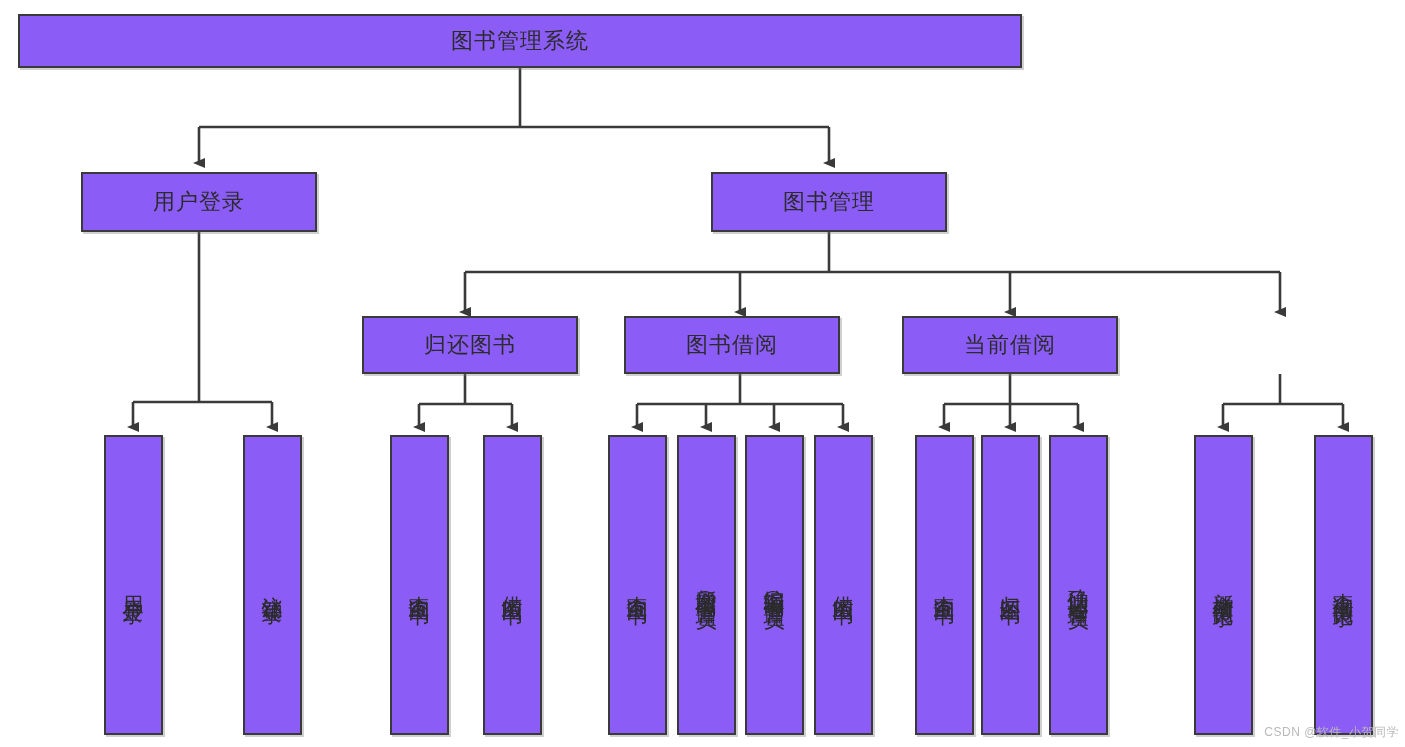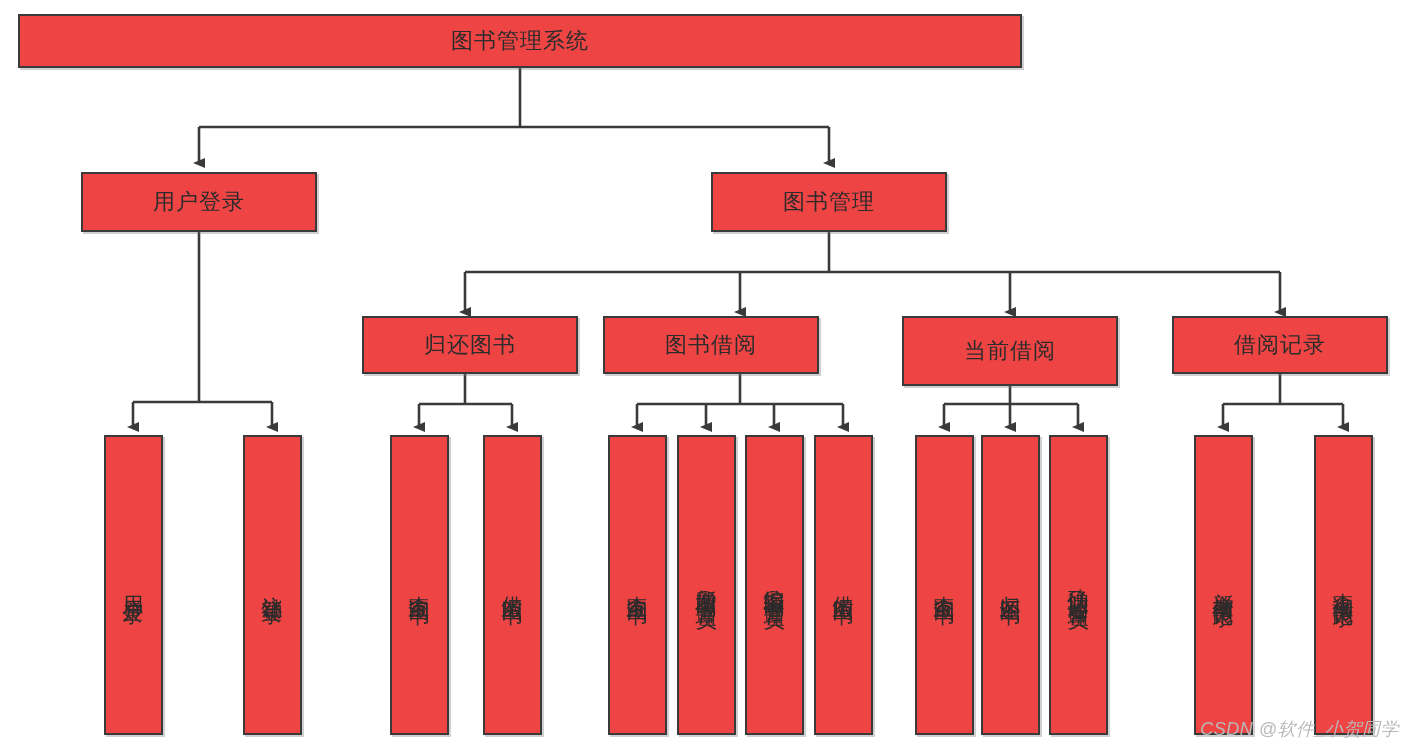--- a/index.html
+++ b/index.html
@@ -21,21 +21,21 @@
     position: absolute;
     top: 0;
     left: 0;
     width: 1405px;
     height: 747px;
   }
   .node-box {
     position: absolute;
     box-sizing: border-box;
     border: 2.5px solid #3a3a3a;
-    background: #ef4444;
+    background: #8b5cf6;
     display: flex;
     align-items: center;
     justify-content: center;
     box-shadow: 2px 2px 0 rgba(120,120,120,0.35);
   }
   .node-label {
     color: #2b2b2b;
     font-size: 21px;
     letter-spacing: 1px;
     white-space: nowrap;
@@ -53,25 +53,24 @@
   .node-box.root .node-label,
   .node-box.level2 .node-label,
   .node-box.level3 .node-label {
     font-size: 22px;
   }
   .watermark {
     position: absolute;
     right: 6px;
     bottom: 6px;
     color: #b9b9b9;
-    font-size: 18px;
+    font-size: 12px;
     letter-spacing: 0.5px;
     white-space: nowrap;
     pointer-events: none;
-    font-style: italic;
   }
 </style>
 </head>
 <body>
 
 <div id="diagram-root">
 
   <svg id="flow-svg" viewBox="0 0 1405 747">
     <defs>
       <marker id="arrow" markerWidth="12" markerHeight="12" refX="5" refY="6" orient="auto" markerUnits="userSpaceOnUse">
@@ -129,28 +128,25 @@
   <div class="node-box level2" style="left:81px; top:172px; width:236px; height:60px;">
     <span class="node-label">用户登录</span>
   </div>
   <div class="node-box level2" style="left:711px; top:172px; width:236px; height:60px;justify-content:center;">
     <span class="node-label">图书管理</span>
   </div>
 
   <div class="node-box level3" style="left:362px; top:316px; width:216px; height:58px;">
     <span class="node-label">归还图书</span>
   </div>
-  <div class="node-box level3" style="left:603px; top:316px; width:216px; height:58px;">
+  <div class="node-box level3" style="left:624px; top:316px; width:216px; height:58px;">
     <span class="node-label">图书借阅</span>
   </div>
-  <div class="node-box level3" style="left:902px; top:316px; width:216px; height:70px;">
+  <div class="node-box level3" style="left:902px; top:316px; width:216px; height:58px;">
     <span class="node-label">当前借阅</span>
-  </div>
-  <div class="node-box level3" style="left:1172px; top:316px; width:216px; height:58px;">
-    <span class="node-label">借阅记录</span>
   </div>
 
   <div class="node-box leaf" style="left:104px; top:435px; width:59px; height:300px;">
     <span class="node-label">用户登录</span>
   </div>
   <div class="node-box leaf" style="left:243px; top:435px; width:59px; height:300px;">
     <span class="node-label">注销登录</span>
   </div>
 
   <div class="node-box leaf" style="left:390px; top:435px; width:59px; height:300px;">

